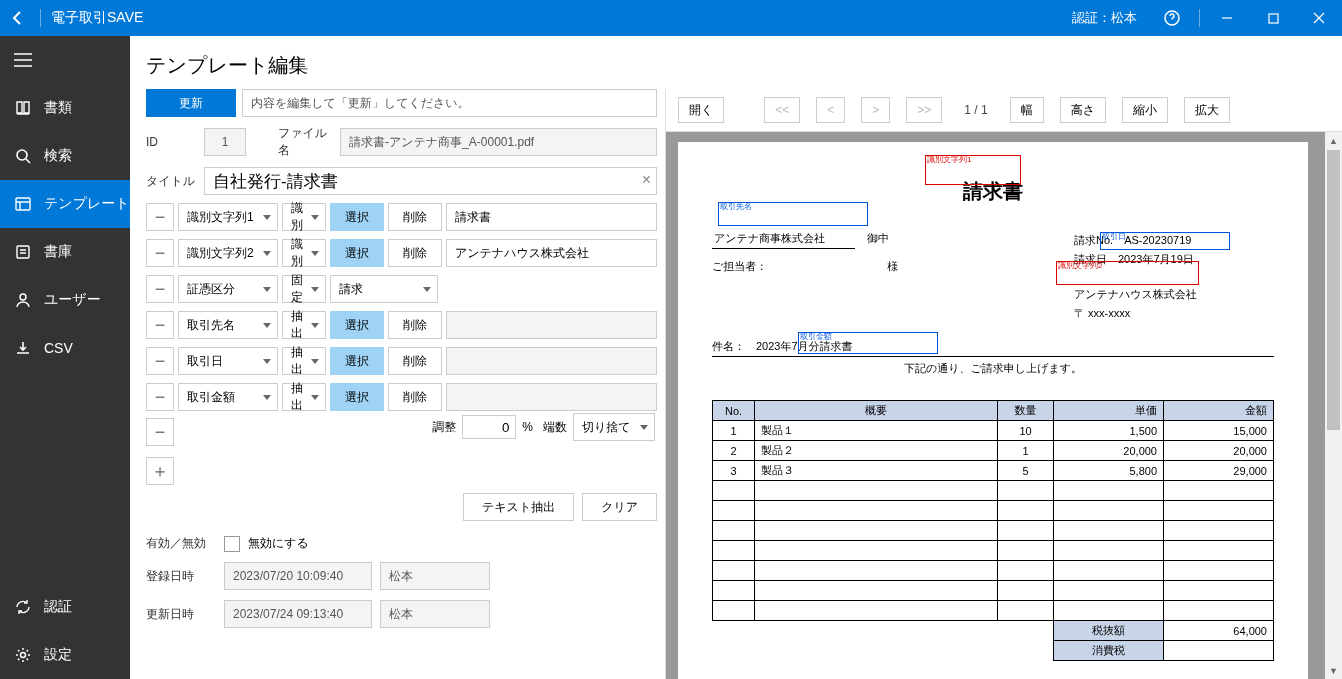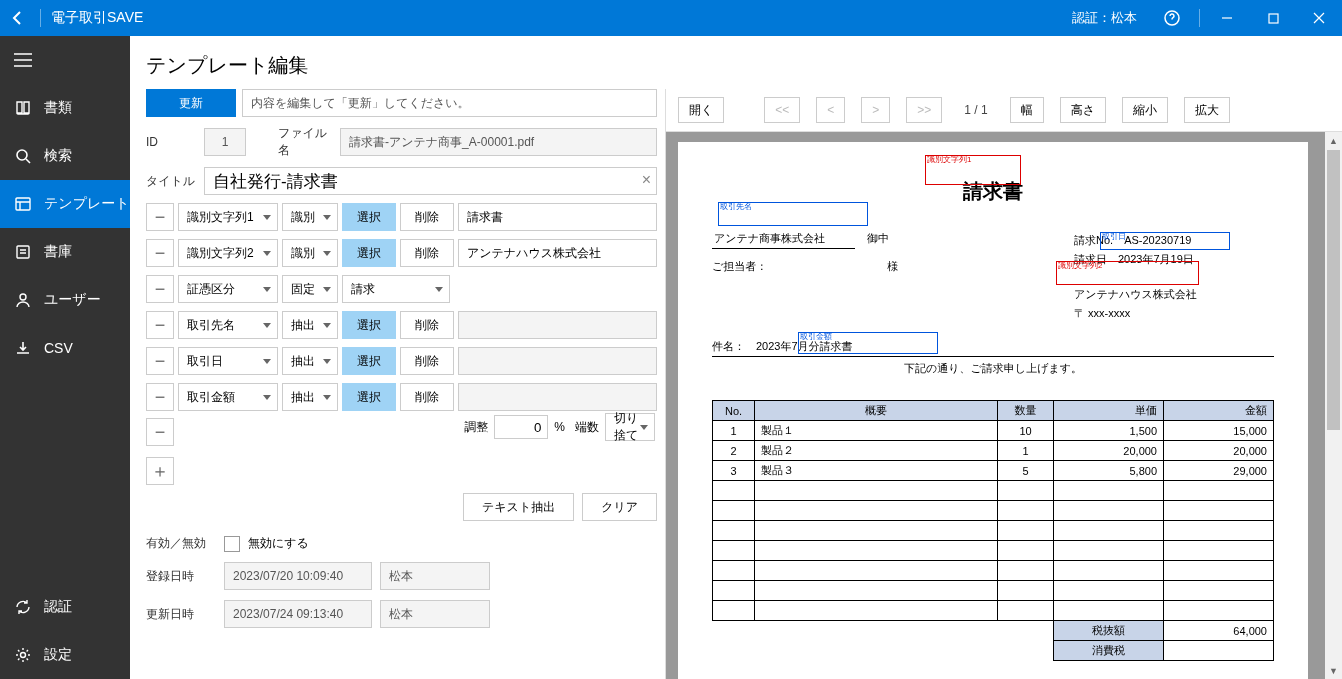--- a/index.html
+++ b/index.html
@@ -47,23 +47,23 @@
 .ro-box { height: 28px; border: 1px solid #ccc; background: #f4f4f4; display: flex; align-items: center; padding: 0 8px; color: #555; }
 .ro-box.small { width: 42px; justify-content: center; }
 .ro-box.mid { width: 148px; }
 
 .input { height: 28px; border: 1px solid #ccc; padding: 0 8px; font-size: 17px; }
 .clear-x { position: absolute; right: 6px; top: 4px; color: #888; cursor: pointer; font-size: 16px; }
 
 .dd { height: 28px; border: 1px solid #ccc; background: #fff; display: flex; align-items: center; padding: 0 6px 0 8px; cursor: pointer; position: relative; }
 .dd::after { content: ""; border-left: 4px solid transparent; border-right: 4px solid transparent; border-top: 5px solid #666; margin-left: auto; }
 .dd.w1 { width: 100px; }
-.dd.w2 { width: 56px; }
+.dd.w2 { width: 44px; }
 .dd.w3 { width: 108px; }
-.dd.w4 { width: 50px; }
+.dd.w4 { width: 82px; }
 
 .fld-row { display: flex; align-items: center; gap: 4px; margin-bottom: 8px; }
 .fld-text { flex: 1; height: 28px; border: 1px solid #ccc; background: #fff; padding: 0 8px; display: flex; align-items: center; }
 .fld-text.gray { background: #f4f4f4; }
 
 .adj-row { display: flex; align-items: center; justify-content: flex-end; gap: 6px; margin-top: -2px; margin-bottom: 8px; padding-right: 2px; }
 .adj-row .num { width: 54px; height: 24px; border: 1px solid #ccc; text-align: right; padding: 0 6px; }
 
 .action-row { display: flex; justify-content: flex-end; gap: 8px; margin-bottom: 14px; }
 

